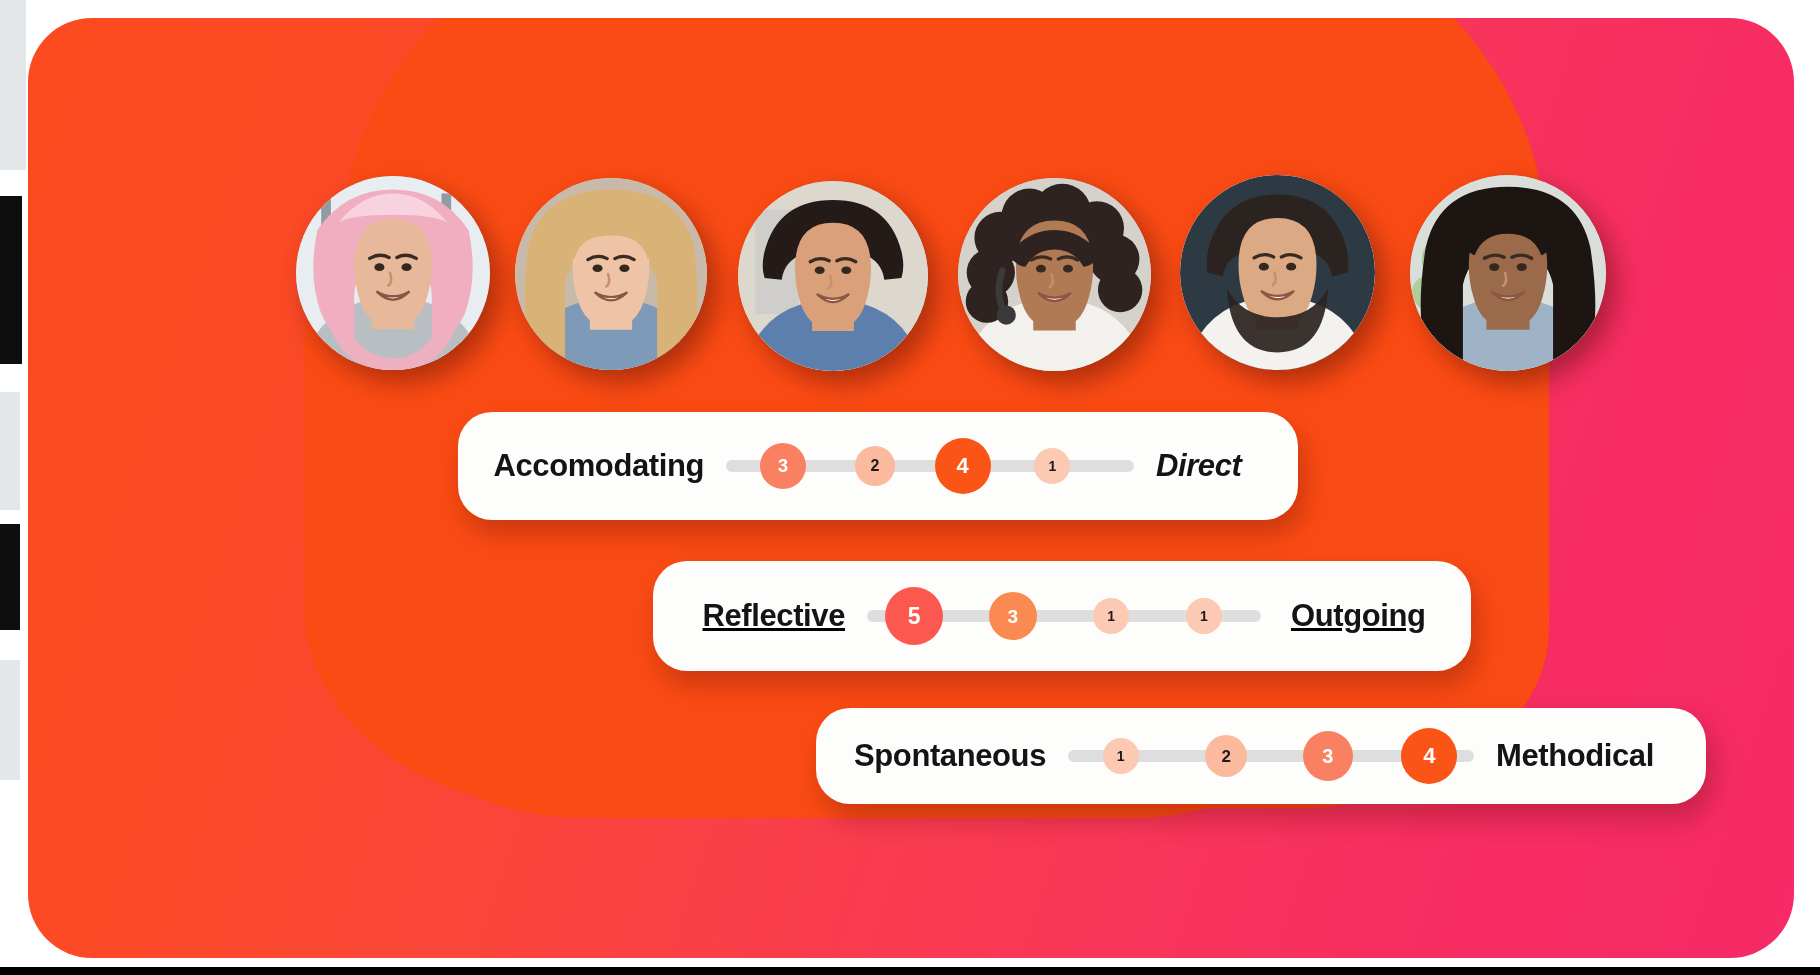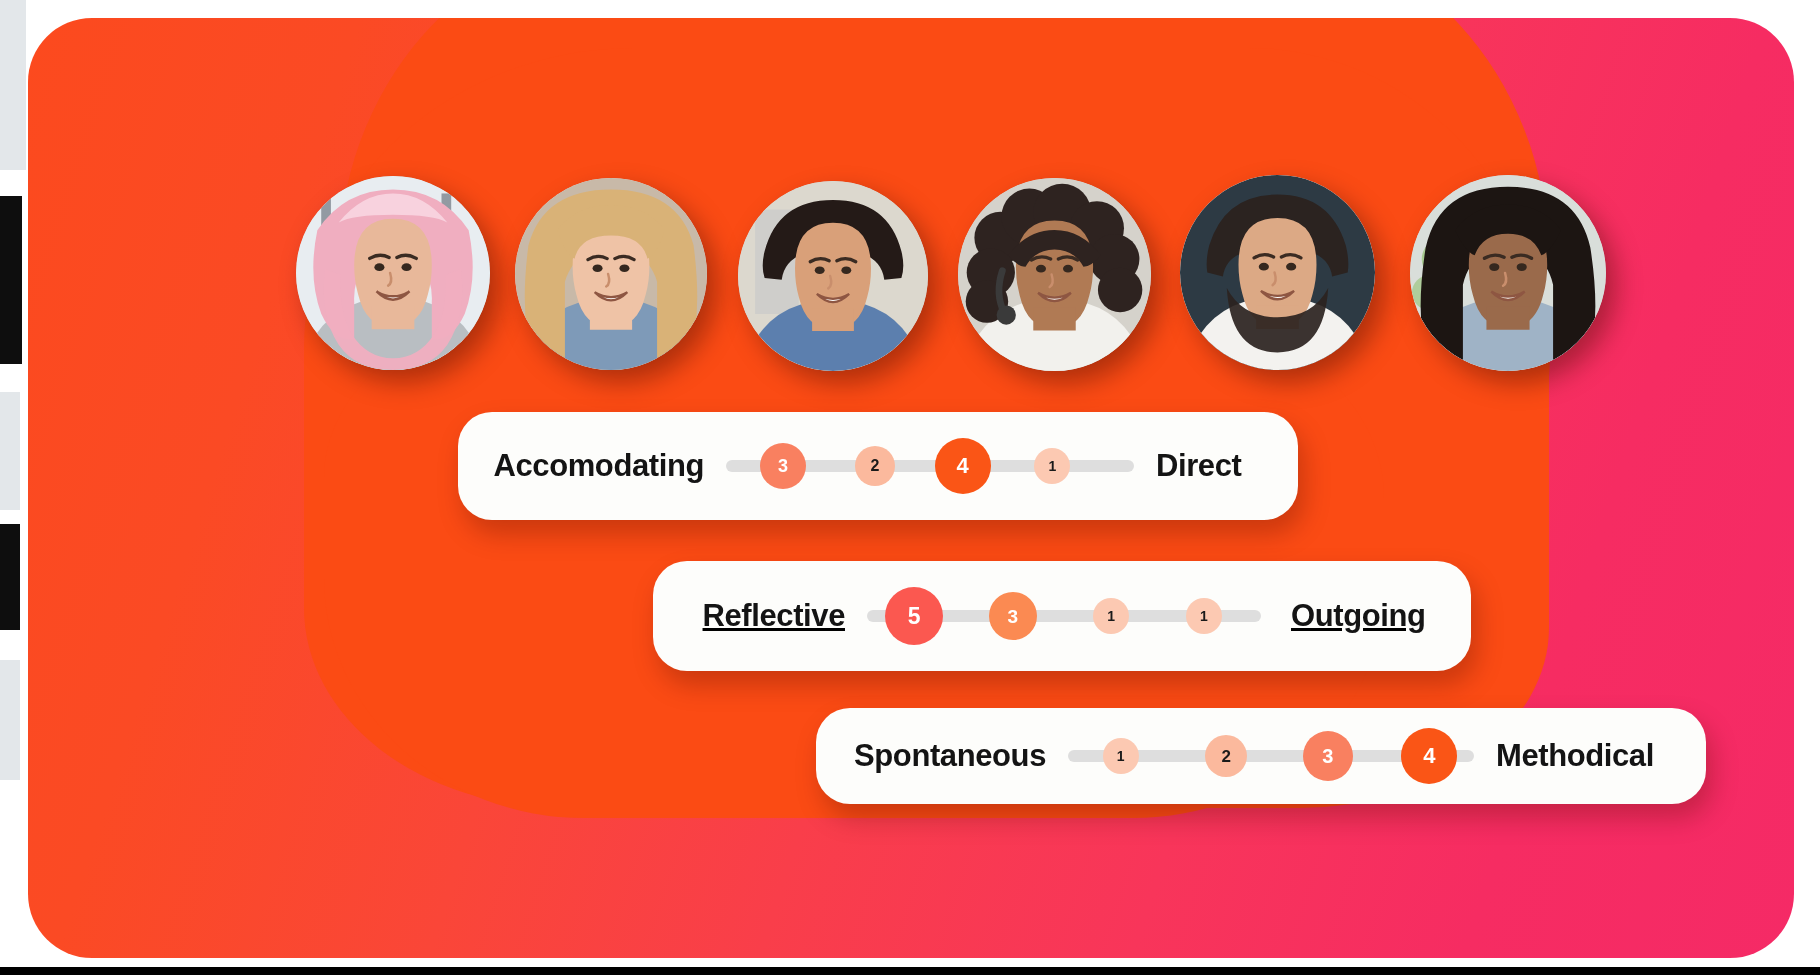--- a/index.html
+++ b/index.html
@@ -345,21 +345,21 @@
           <div class="trait-label left" style="width: 216px;">Accomodating</div>
           <div class="scale">
             <div class="rail"></div>
             <div class="dots">
               <div class="dot" style="left: 14%; width: 46px; height: 46px; background: rgb(249, 128, 96); color: rgb(255, 255, 255); font-size: 18px;">3</div>
               <div class="dot" style="left: 36.5%; width: 40px; height: 40px; background: rgb(251, 185, 157); color: rgb(26, 26, 26); font-size: 16px;">2</div>
               <div class="dot" style="left: 58%; width: 56px; height: 56px; background: rgb(250, 85, 22); color: rgb(255, 255, 255); font-size: 22px;">4</div>
               <div class="dot" style="left: 80%; width: 36px; height: 36px; background: rgb(252, 201, 178); color: rgb(26, 26, 26); font-size: 14px;">1</div>
             </div>
           </div>
-          <div class="trait-label right" style="width: 112px;">Direct</div>
+          <div class="trait-label right" style="width: 112px; font-style: italic;">Direct</div>
         </div>
         <div class="trait-card" style="left: 625px; top: 543px; width: 818px; height: 110px; padding-left: 30px; padding-right: 30px; text-decoration: underline;">
           <div class="trait-label left" style="width: 162px;">Reflective</div>
           <div class="scale">
             <div class="rail"></div>
             <div class="dots">
               <div class="dot" style="left: 12%; width: 58px; height: 58px; background: rgb(251, 88, 80); color: rgb(255, 255, 255); font-size: 23px;">5</div>
               <div class="dot" style="left: 37%; width: 48px; height: 48px; background: rgb(251, 138, 82); color: rgb(255, 255, 255); font-size: 19px;">3</div>
               <div class="dot" style="left: 62%; width: 36px; height: 36px; background: rgb(252, 201, 178); color: rgb(26, 26, 26); font-size: 14px;">1</div>
               <div class="dot" style="left: 85.5%; width: 36px; height: 36px; background: rgb(252, 201, 178); color: rgb(26, 26, 26); font-size: 14px;">1</div>

